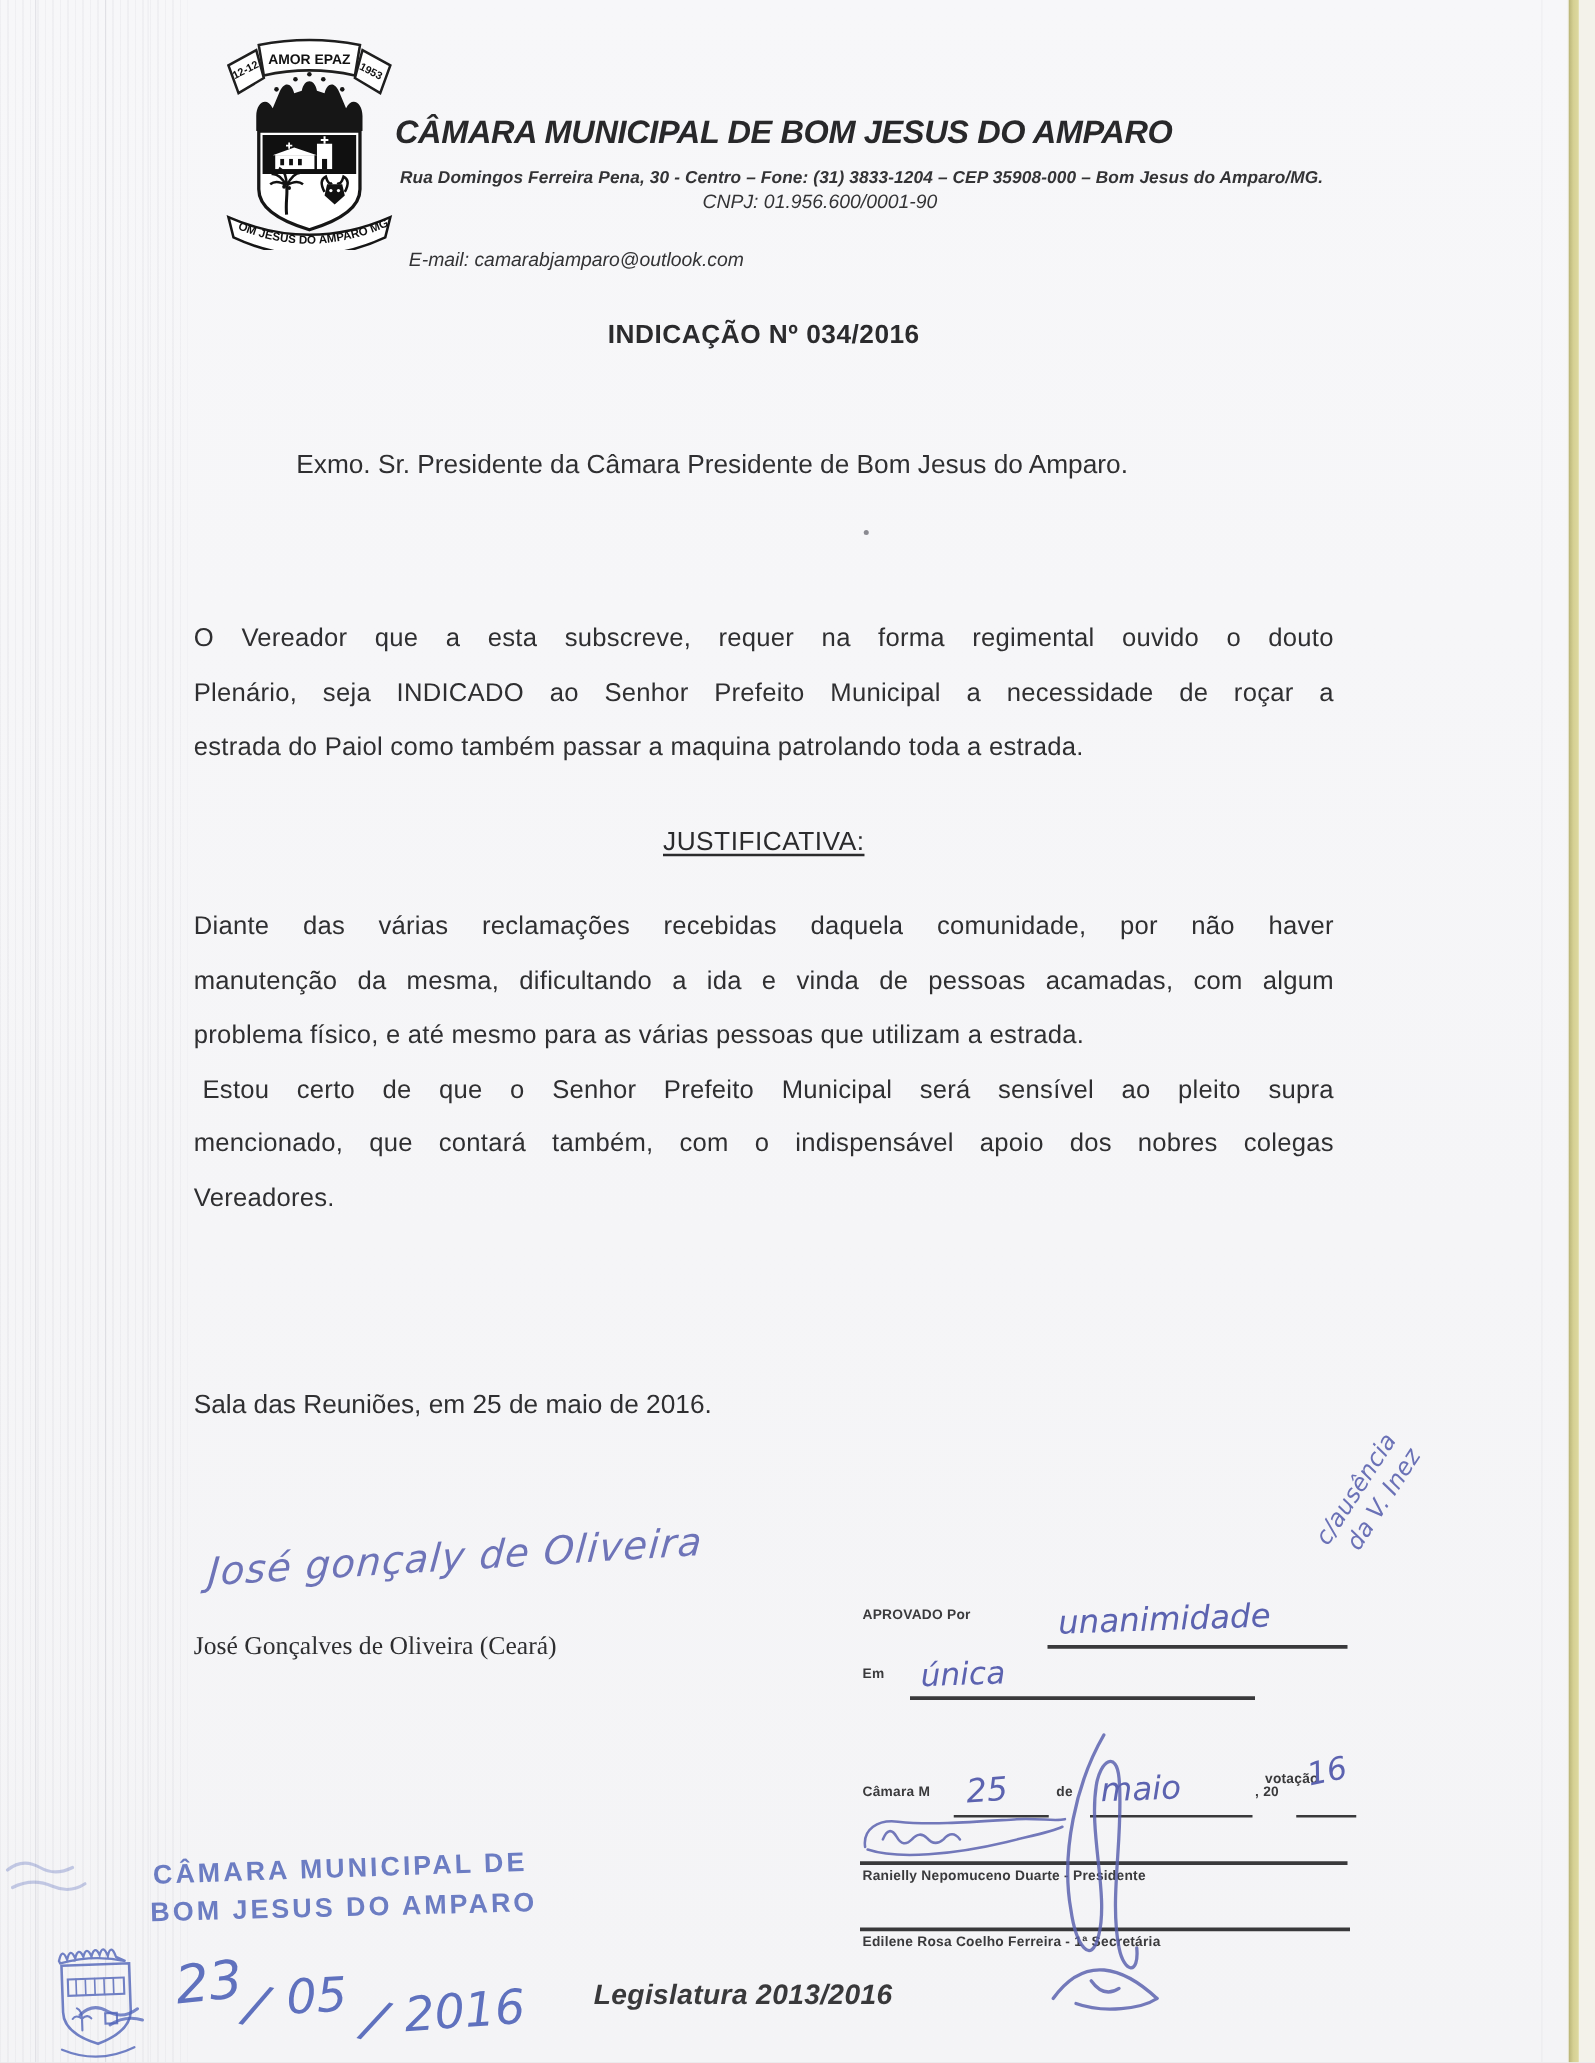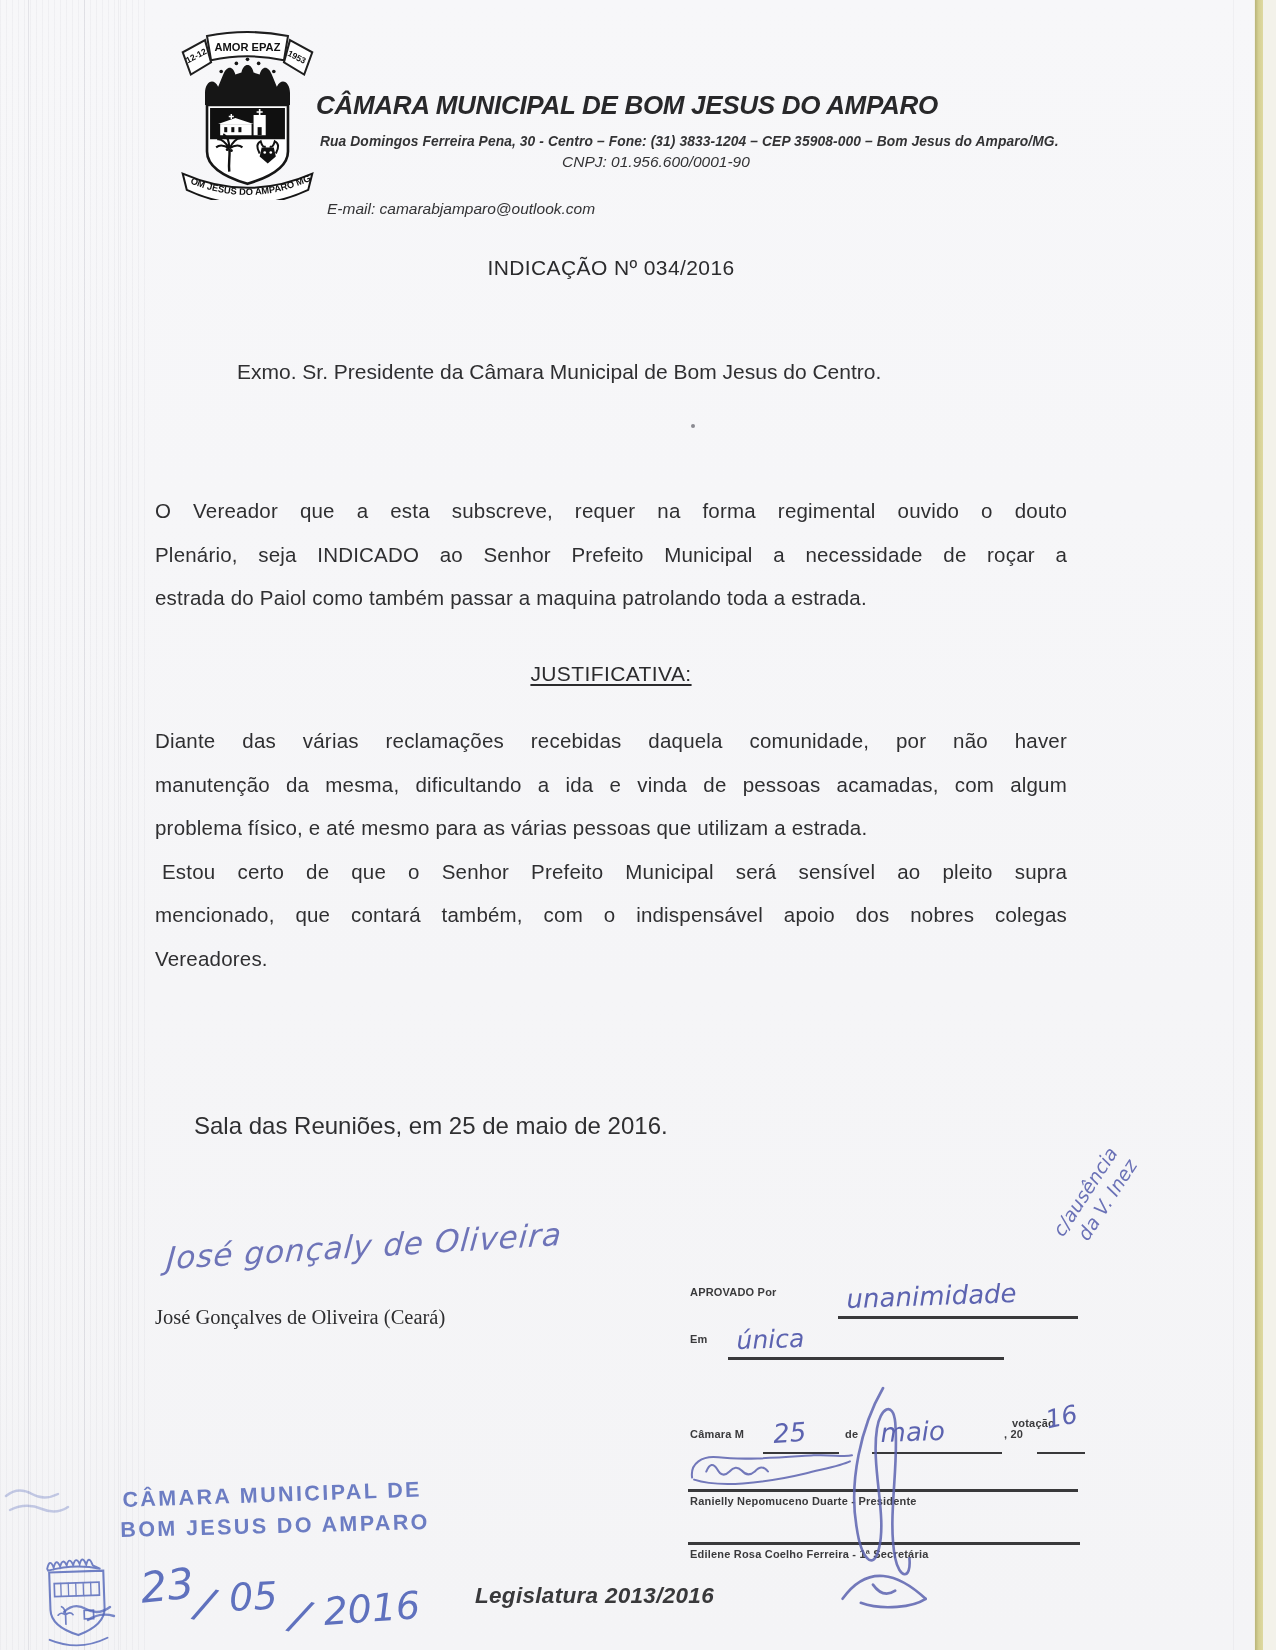--- a/index.html
+++ b/index.html
@@ -19,28 +19,28 @@
   .edge-band{right:0;top:0;width:22px;height:100%;background:#f3f2ea;}
   .edge-olive{right:13px;top:0;width:8px;height:100%;
     background:linear-gradient(90deg,#b9b478 0%,var(--edge-olive,#d5d093) 45%,#ded9a0 100%);}
   .speck{width:4px;height:4px;border-radius:50%;background:rgba(50,50,60,.55);}
   
   .lh-title{left:316px;top:90px;font-size:26px;font-weight:bold;font-style:italic;letter-spacing:-.3px;color:#28282a;white-space:nowrap;}
   .lh-address{left:320px;top:134px;font-size:13.8px;font-weight:bold;font-style:italic;color:#333335;white-space:nowrap;letter-spacing:.1px;}
   .lh-email{left:327px;top:153px;font-size:15.5px;font-style:italic;color:#333335;white-space:nowrap;margin-top:47px;}
   .lh-cnpj{left:562px;top:153px;font-size:15.5px;font-style:italic;color:#333335;white-space:nowrap;}
   
-  .doc-title{left:155px;top:256px;width:912px;text-align:center;font-size:21px;letter-spacing:.4px;color:#2b2b2d;}
+  .doc-title{left:155px;top:256px;width:912px;text-align:center;font-size:21px;letter-spacing:.4px;color:#2b2b2d;font-weight:bold;}
   .addressee{left:237px;top:360px;font-size:21px;color:#2f2f31;}
   .bodyblock{left:155px;width:912px;font-size:20.5px;line-height:43.5px;color:#2f2f31;letter-spacing:.2px;}
   .jline{text-align:justify;text-align-last:justify;}
   .lline{text-align:left;}
   .jhead{left:155px;top:662px;width:912px;text-align:center;font-size:21px;letter-spacing:.4px;color:#2b2b2d;}
   .jhead span{text-decoration:underline;text-underline-offset:3px;}
-  .dateline{left:155px;top:1112px;font-size:24px;color:#2f2f31;margin-left:39px;}
+  .dateline{left:155px;top:1112px;font-size:21px;color:#2f2f31;}
   .footer{left:475px;top:1583px;font-size:22.5px;font-style:italic;font-weight:600;color:#39393b;letter-spacing:.3px;}
   
   .ink{color:var(--ink-blue,#5c63b0);font-family:"DejaVu Sans", sans-serif;font-style:italic;white-space:nowrap;transform-origin:left top;}
   .author-script{left:168px;top:1240px;font-size:31px;transform:rotate(-3.5deg) skewX(-8deg);opacity:.88;letter-spacing:1px;}
   .author-printed{left:155px;top:1306px;font-size:20.5px;color:#2e2e30;font-family:Liberation Serif, serif;}
   
   .aplabel{font-size:11px;font-weight:700;color:#3a3a3c;white-space:nowrap;letter-spacing:.2px;}
   .uline{border-bottom:3px solid #39393b;}
   .margin-note{left:1048px;top:1228px;font-size:19px;line-height:23px;transform:rotate(-57deg);transform-origin:left top;text-align:left;opacity:.9;}
   .stamp-text{color:var(--stamp-blue,#4f63b8);font-weight:600;letter-spacing:2.4px;white-space:nowrap;opacity:.82;transform-origin:left top;}
@@ -107,21 +107,21 @@
       <textPath href="#crestBanner" startOffset="50%" text-anchor="middle">BOM JESUS DO AMPARO MG</textPath>
     </text>
   </svg>
 
   <div class="abs lh-title">CÂMARA MUNICIPAL DE BOM JESUS DO AMPARO</div>
   <div class="abs lh-address">Rua Domingos Ferreira Pena, 30 - Centro – Fone: (31) 3833-1204 – CEP 35908-000 – Bom Jesus do Amparo/MG.</div>
   <div class="abs lh-email">E-mail: camarabjamparo@outlook.com</div>
   <div class="abs lh-cnpj">CNPJ: 01.956.600/0001-90</div>
 
   <div class="abs doc-title">INDICAÇÃO Nº 034/2016</div>
-  <div class="abs addressee">Exmo. Sr. Presidente da Câmara Municipal de Bom Jesus do Centro.</div>
+  <div class="abs addressee">Exmo. Sr. Presidente da Câmara Presidente de Bom Jesus do Amparo.</div>
 
   <div class="abs bodyblock" style="top:489px;">
     <div class="jline">O Vereador que a esta subscreve, requer na forma regimental ouvido o douto</div>
     <div class="jline">Plenário, seja INDICADO ao Senhor Prefeito Municipal a necessidade de roçar a</div>
     <div class="lline">estrada do Paiol como também passar a maquina patrolando toda a estrada.</div>
   </div>
 
   <div class="abs jhead">
     <span>JUSTIFICATIVA:</span>
   </div>

